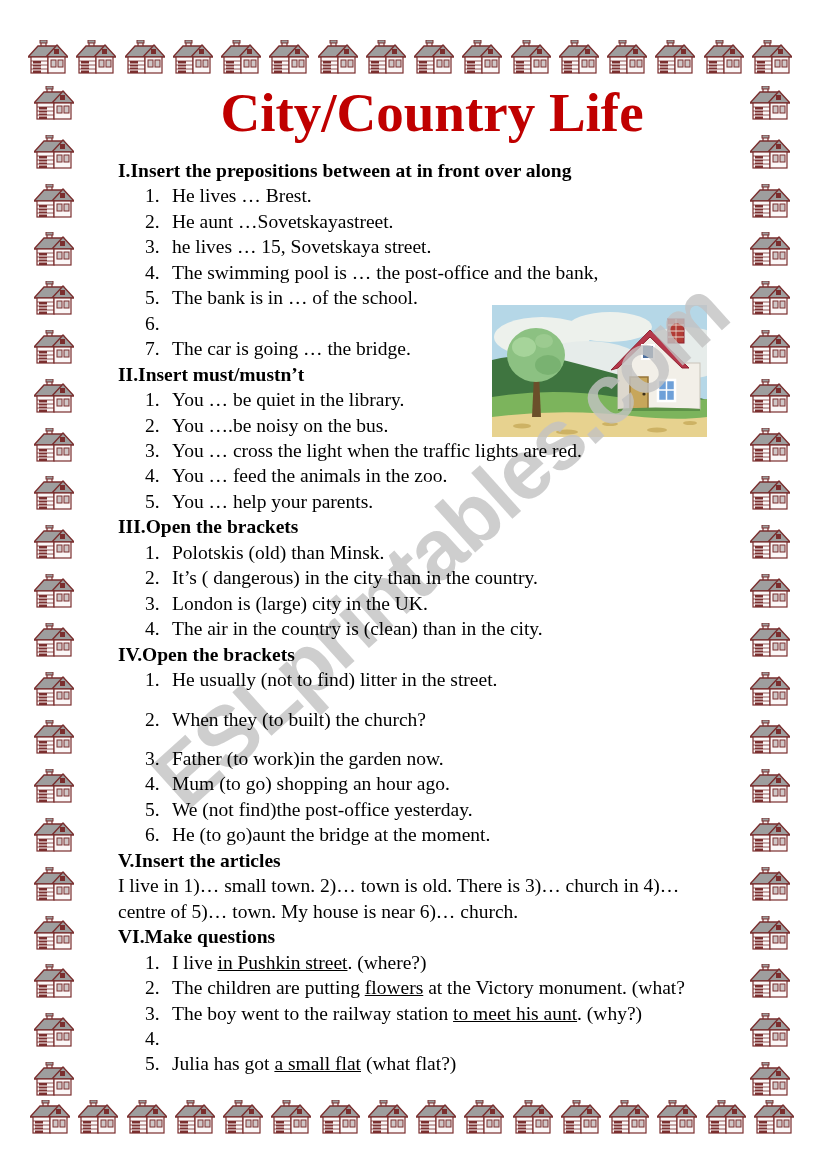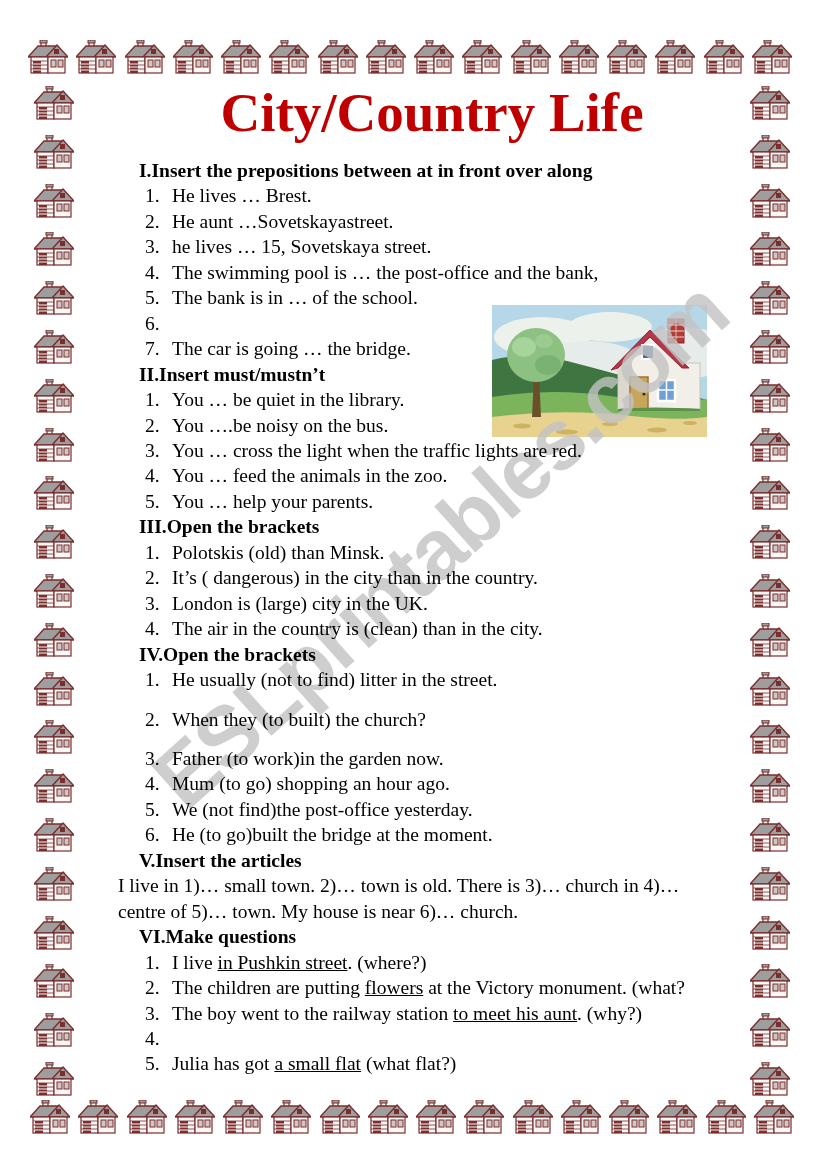--- a/index.html
+++ b/index.html
@@ -23,21 +23,21 @@
              color:#c3c3c3;opacity:.8;white-space:nowrap;pointer-events:none;}
 
   
   .illustration{position:absolute;left:492px;top:305px;width:215px;height:132px;z-index:1;line-height:0;}
 
   
   .content{position:absolute;left:118px;top:84px;width:628px;z-index:3;
            font-size:19.5px;line-height:25.45px;color:#000;}
   .title{margin:0 0 16px 0;font-size:55px;line-height:58px;font-weight:bold;
          text-align:center;color:#c00000;letter-spacing:0;}
-  .heading{font-weight:bold;white-space:nowrap;margin-left:21px;}
+  .heading{font-weight:bold;white-space:nowrap;}
   .item{display:flex;padding-left:27px;}
   .item .num{flex:none;width:27px;}
   .item .txt{white-space:nowrap;}
   .gap-after{margin-bottom:14px;}
   .para{white-space:nowrap;font-family:Liberation Serif, serif;}
   .u{text-decoration:underline;}
 </style>
 </head>
 <body>
 
@@ -1669,21 +1669,21 @@
       <div class="item">
           <span class="num">4.</span>
           <span class="txt">Mum (to go) shopping an hour ago.</span>
         </div>
       <div class="item">
           <span class="num">5.</span>
           <span class="txt">We (not find)the post-office yesterday.</span>
         </div>
       <div class="item">
           <span class="num">6.</span>
-          <span class="txt">He (to go)built the bridge at the moment.</span>
+          <span class="txt">He (to go)aunt the bridge at the moment.</span>
         </div>
     </div>
 
     <div>
       <div class="heading">V.Insert the articles</div>
       <div class="para">I live in 1)… small town. 2)… town is old. There is 3)… church in 4)…</div>
       <div class="para">centre of 5)… town. My house is near 6)… church.</div>
     </div>
 
     <div>

